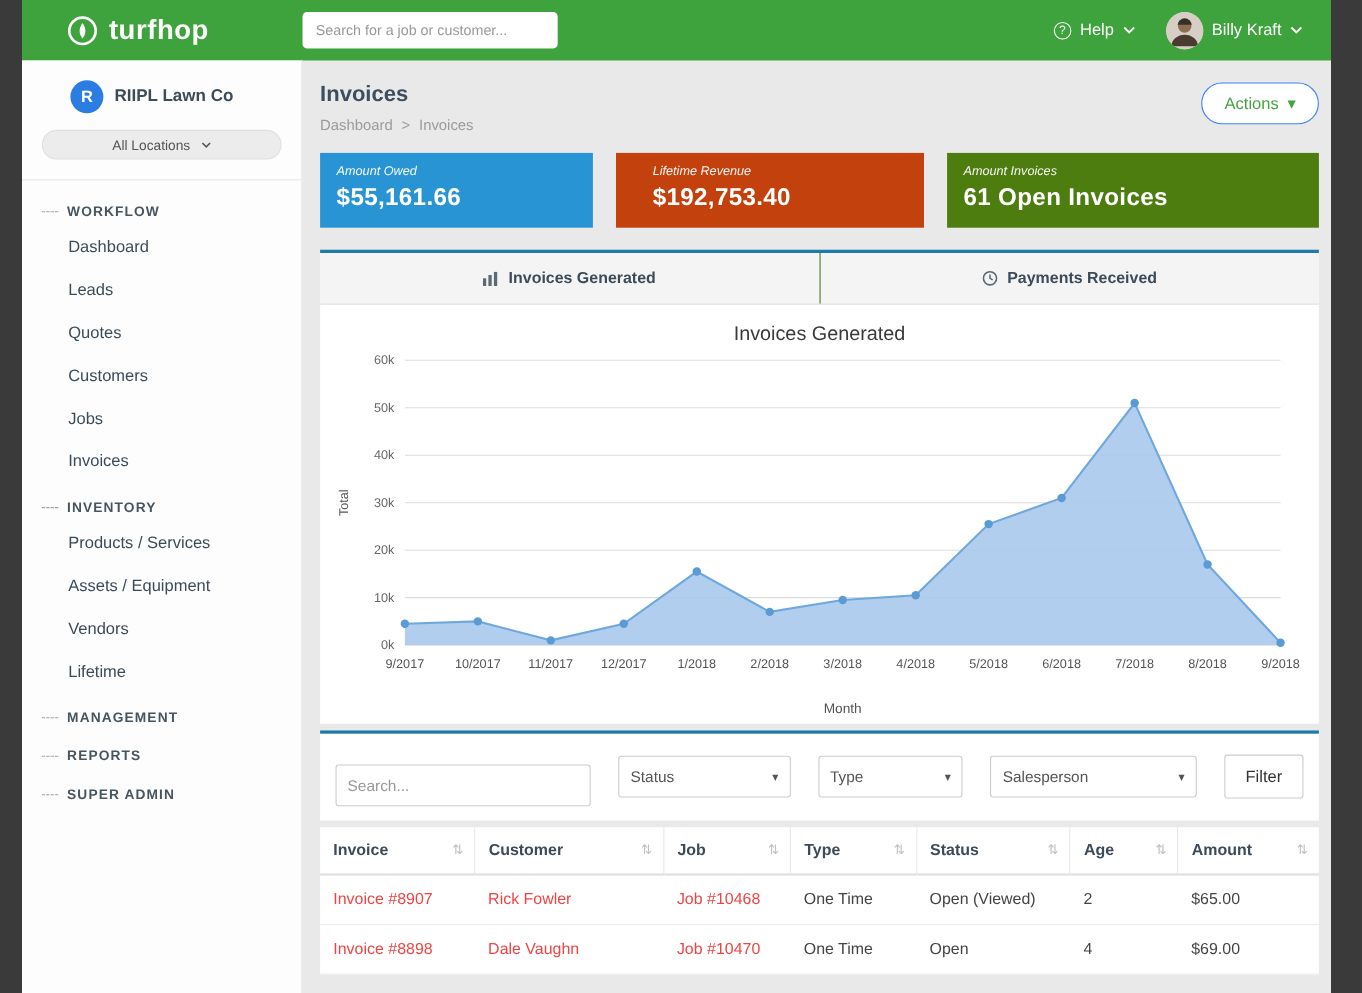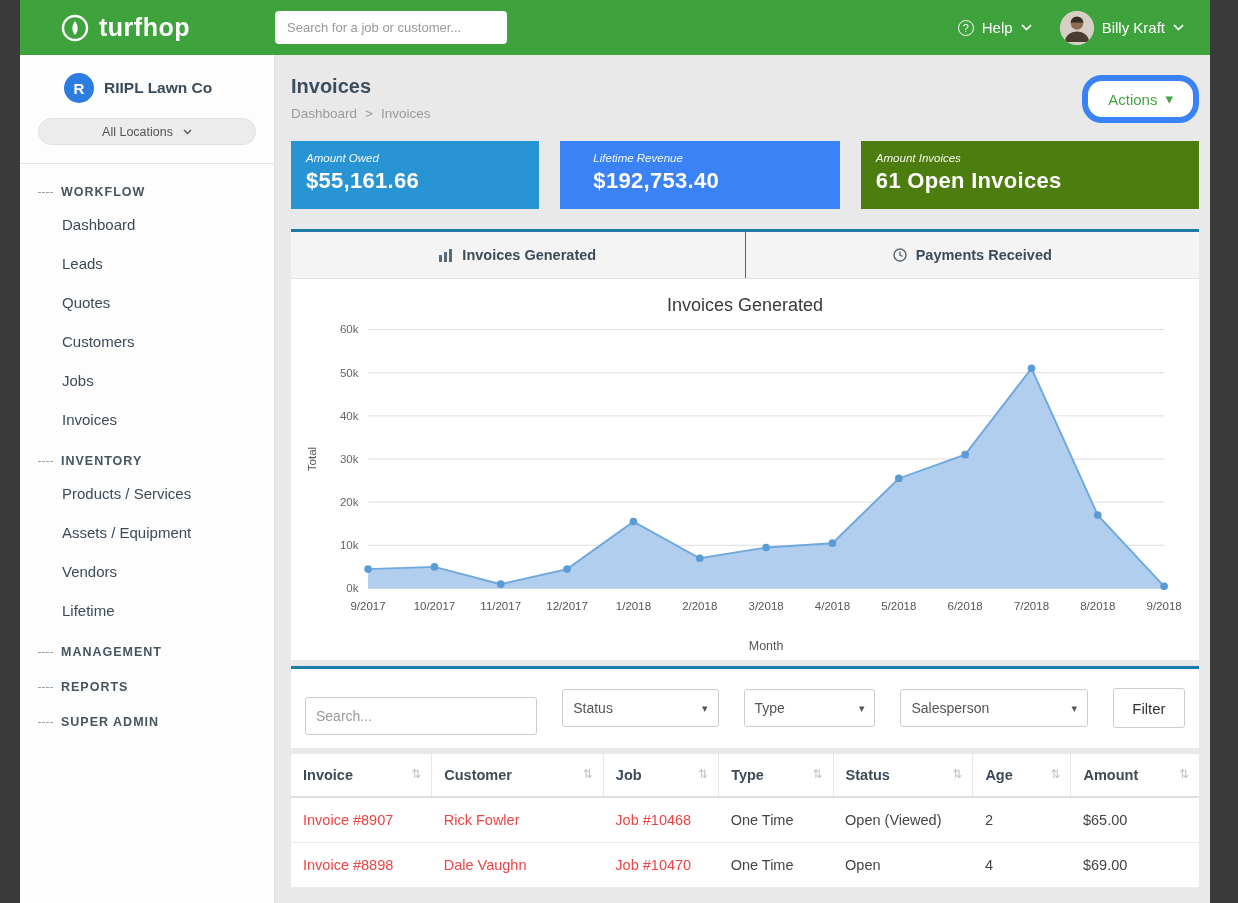--- a/index.html
+++ b/index.html
@@ -47,21 +47,21 @@
   .dash { width: 15px; height: 0; border-top: 1px dashed #9aa3ab; }
   .nav-item { display: block; padding: 11px 0 11px 42px; font-size: 15px; color: #3c4b59;
           text-decoration: none; cursor: pointer; }
 
   
   .main { flex: 1; padding: 20px 11px 0 16px; overflow: hidden; min-width: 0; }
   .page-header { display: flex; justify-content: space-between; align-items: flex-start; }
   .page-title { font-size: 20px; color: #3b4d5e; font-weight: 700; }
   .breadcrumb { margin-top: 8px; font-size: 13.5px; color: #9b9b9b; display: flex; gap: 8px; }
   .breadcrumb a { color: #9b9b9b; text-decoration: none; cursor: pointer; }
-  .actions-btn { background: #fff; border: 6px solid #3b82f6; color: #45a341;
+  .actions-btn { background: #fff; border: 1px solid #3b82f6; color: #45a341;
           border-radius: 20px; padding: 9px 20px; font-size: 15px; display: flex;
           gap: 8px; align-items: flex-end; cursor: pointer; font-family: inherit; }
 
   .stats { display: flex; gap: 21px; margin-top: 18px; }
   .stat { color: #fff; padding: 11px 15px; height: 68px; }
   .stat-0 { flex: 265 1 0; } .stat-1 { flex: 281 1 0; } .stat-2 { flex: 374 1 0; }
   .stat-label { font-style: italic; font-size: 11.5px; opacity: .95; }
   .stat-value { margin-top: 4px; font-size: 22px; font-weight: 700; letter-spacing: .3px; }
 
   .panel { background: #fff; }
@@ -200,21 +200,21 @@
           <span>Actions</span>
           <span>▾</span>
         </button>
       </div>
 
       <div class="stats">
         <div class="stat stat-0" style="background: rgb(41, 148, 211);">
           <div class="stat-label">Amount Owed</div>
           <div class="stat-value">$55,161.66</div>
         </div>
-        <div class="stat stat-1" style="background: #3b82f6; padding-left: 33px;">
+        <div class="stat stat-1" style="background: #c2410c; padding-left: 33px;">
           <div class="stat-label">Lifetime Revenue</div>
           <div class="stat-value">$192,753.40</div>
         </div>
         <div class="stat stat-2" style="background: #4d7c0f;">
           <div class="stat-label">Amount Invoices</div>
           <div class="stat-value">61 Open Invoices</div>
         </div>
       </div>
 
       <div class="panel tabs-panel">

